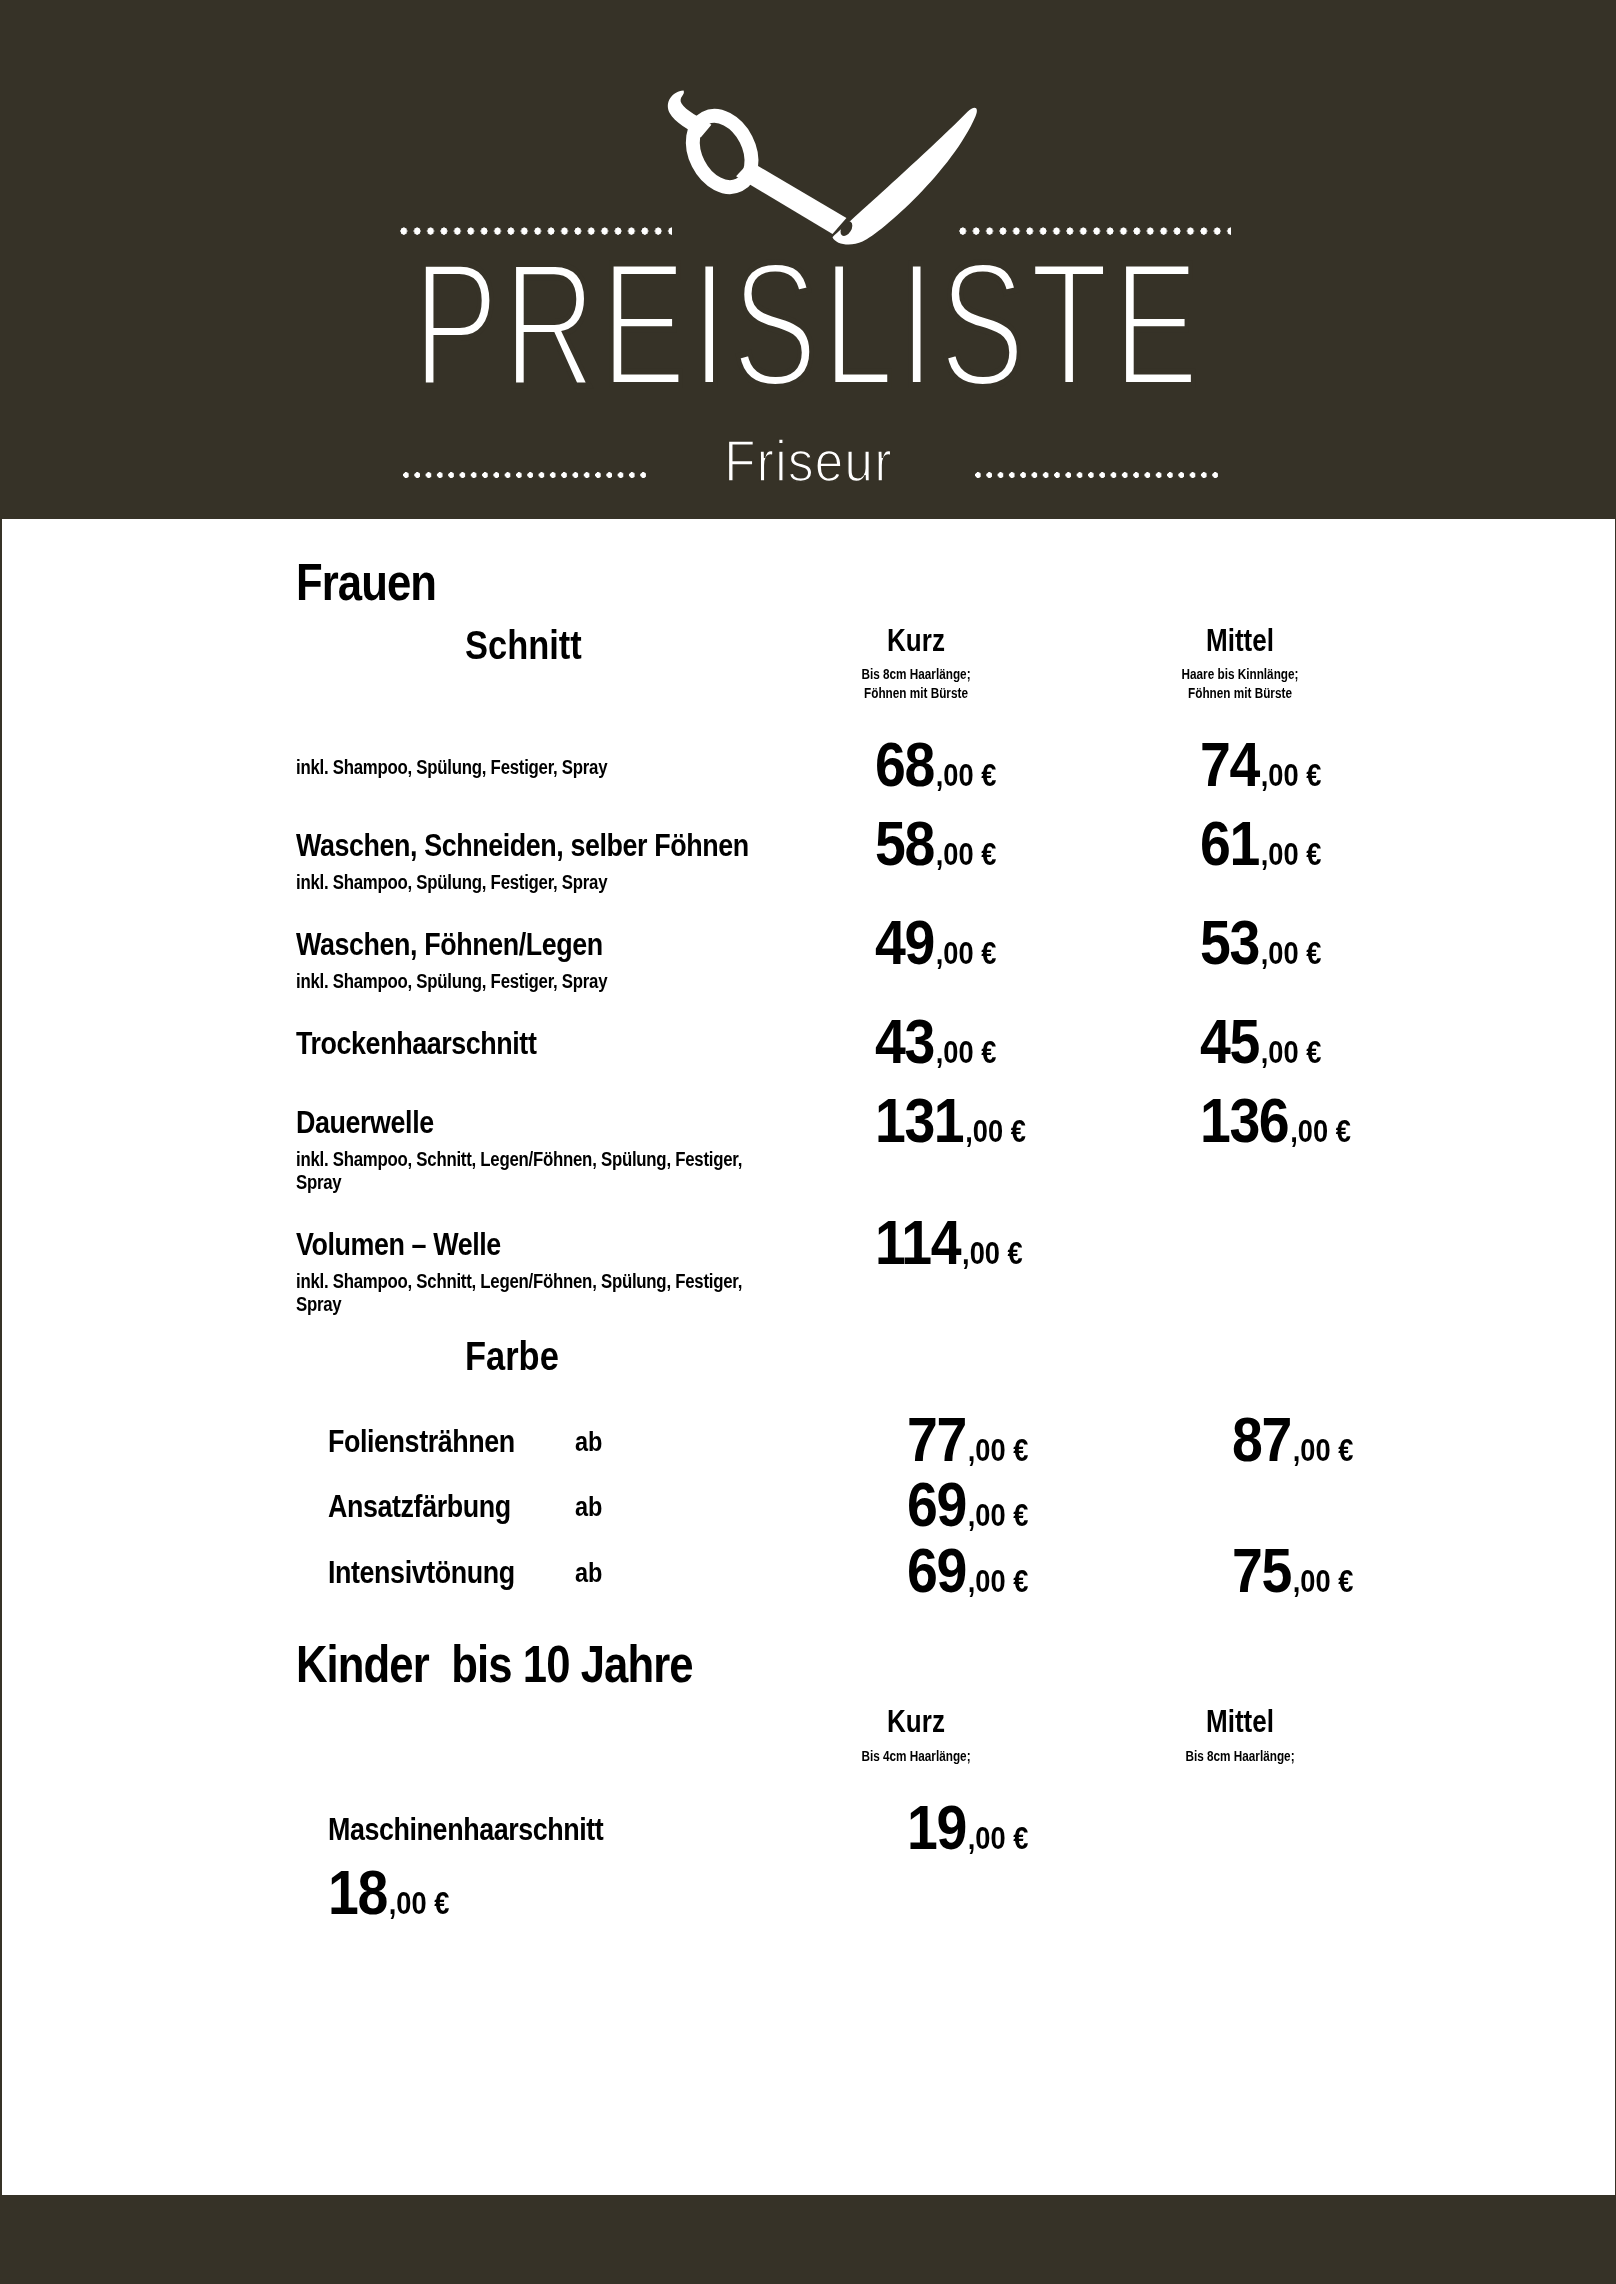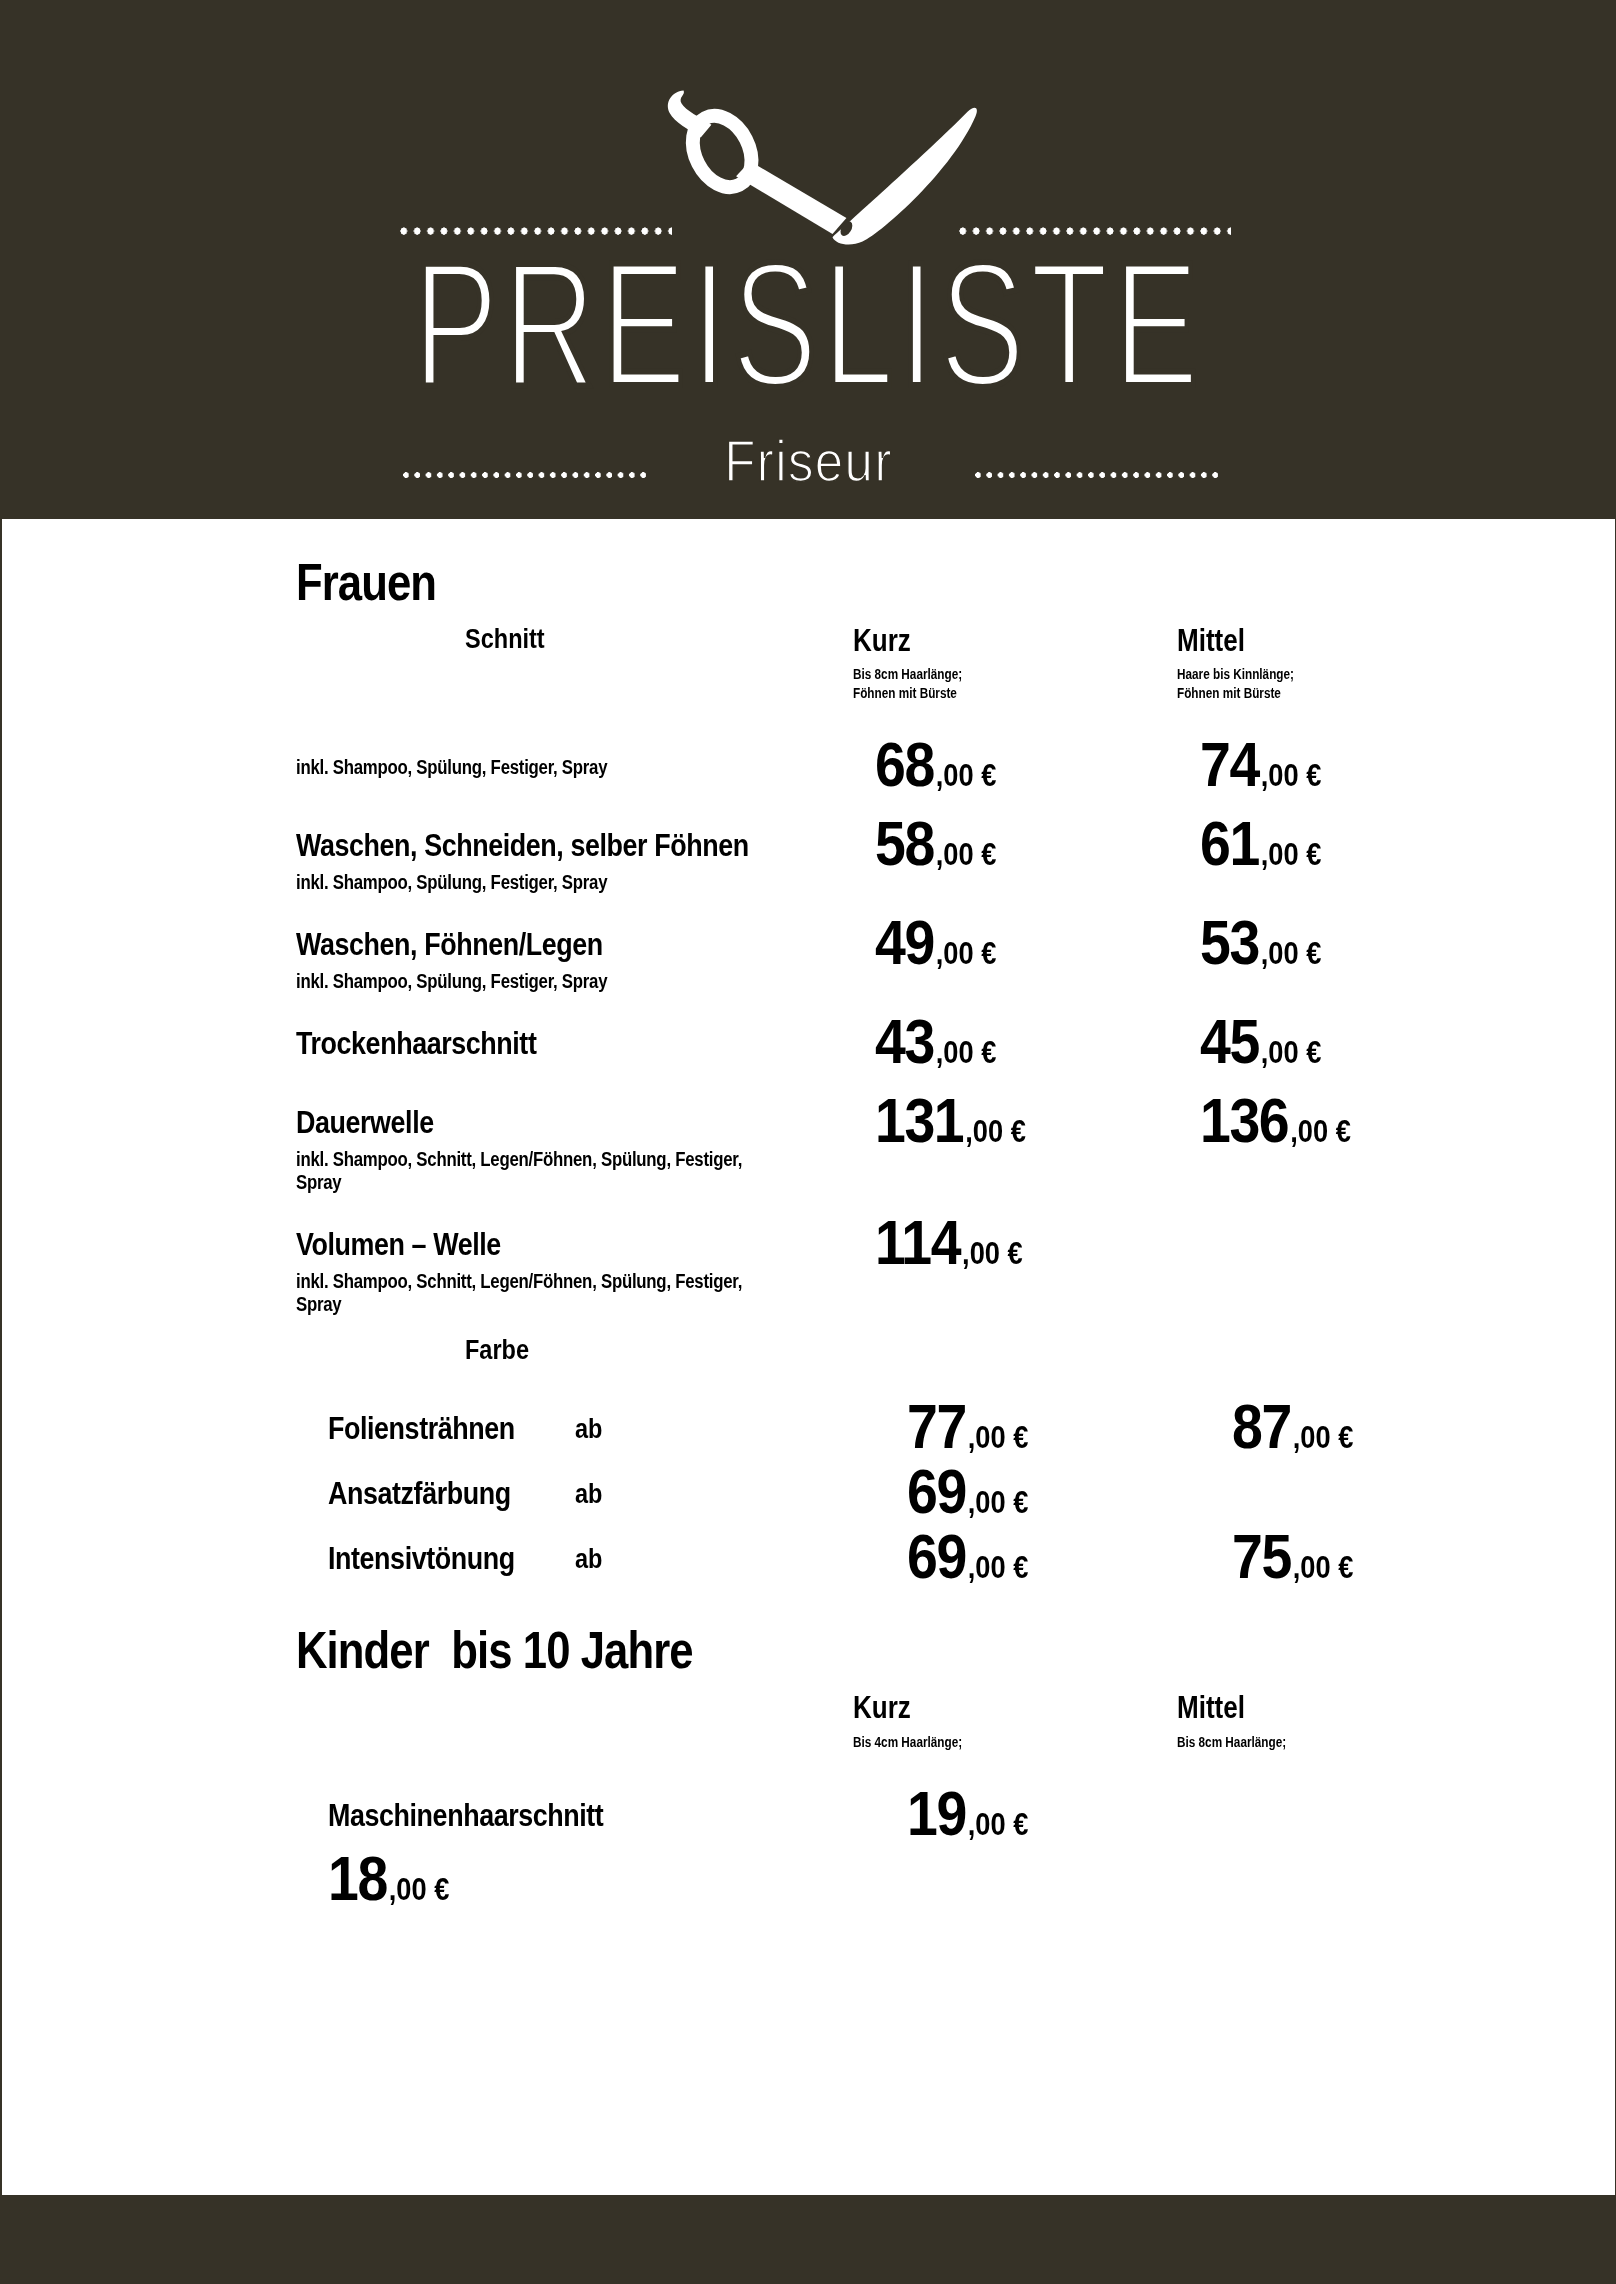--- a/index.html
+++ b/index.html
@@ -57,22 +57,22 @@
 
   .main-title{
     margin:58px 0 0 0;
     font-size:55px;font-weight:bold;letter-spacing:-1.1px;line-height:1.05;
   }
   .section-heading{
     margin:36px 0 9.7px 0;
     font-size:52px;font-weight:bold;letter-spacing:-1.1px;line-height:1.05;
   }
   .head-row{display:grid;grid-template-columns:579px 325px 1fr;align-items:start;margin:14px 0 32px 0;}
-  .subheading{font-size:28px;font-weight:bold;padding-left:169px;line-height:1.05;}
-  .col-head{text-align:left;width:150px;}
+  .subheading{font-size:41px;font-weight:bold;padding-left:169px;line-height:1.05;}
+  .col-head{text-align:center;width:150px;}
   .col-head.kurz{margin-left:-34px;}
   .col-head.mittel{margin-left:-35px;}
   .col-label{font-size:31px;font-weight:bold;line-height:1.1;}
   .col-note{margin-top:7.5px;font-size:14px;font-weight:bold;line-height:1.35;}
 
   .price-row{display:grid;grid-template-columns:579px 325px 1fr;align-items:start;margin-bottom:19.3px;}
   .price-row.tight{margin-bottom:5.4px;margin-left:32px;}
   .label-cell{position:relative;padding-top:14px;}
   .lbl{font-size:32px;font-weight:bold;letter-spacing:-0.5px;line-height:1.1;}
   .lbl .u{text-decoration:underline;text-decoration-thickness:2.7px;text-underline-offset:6.4px;}

